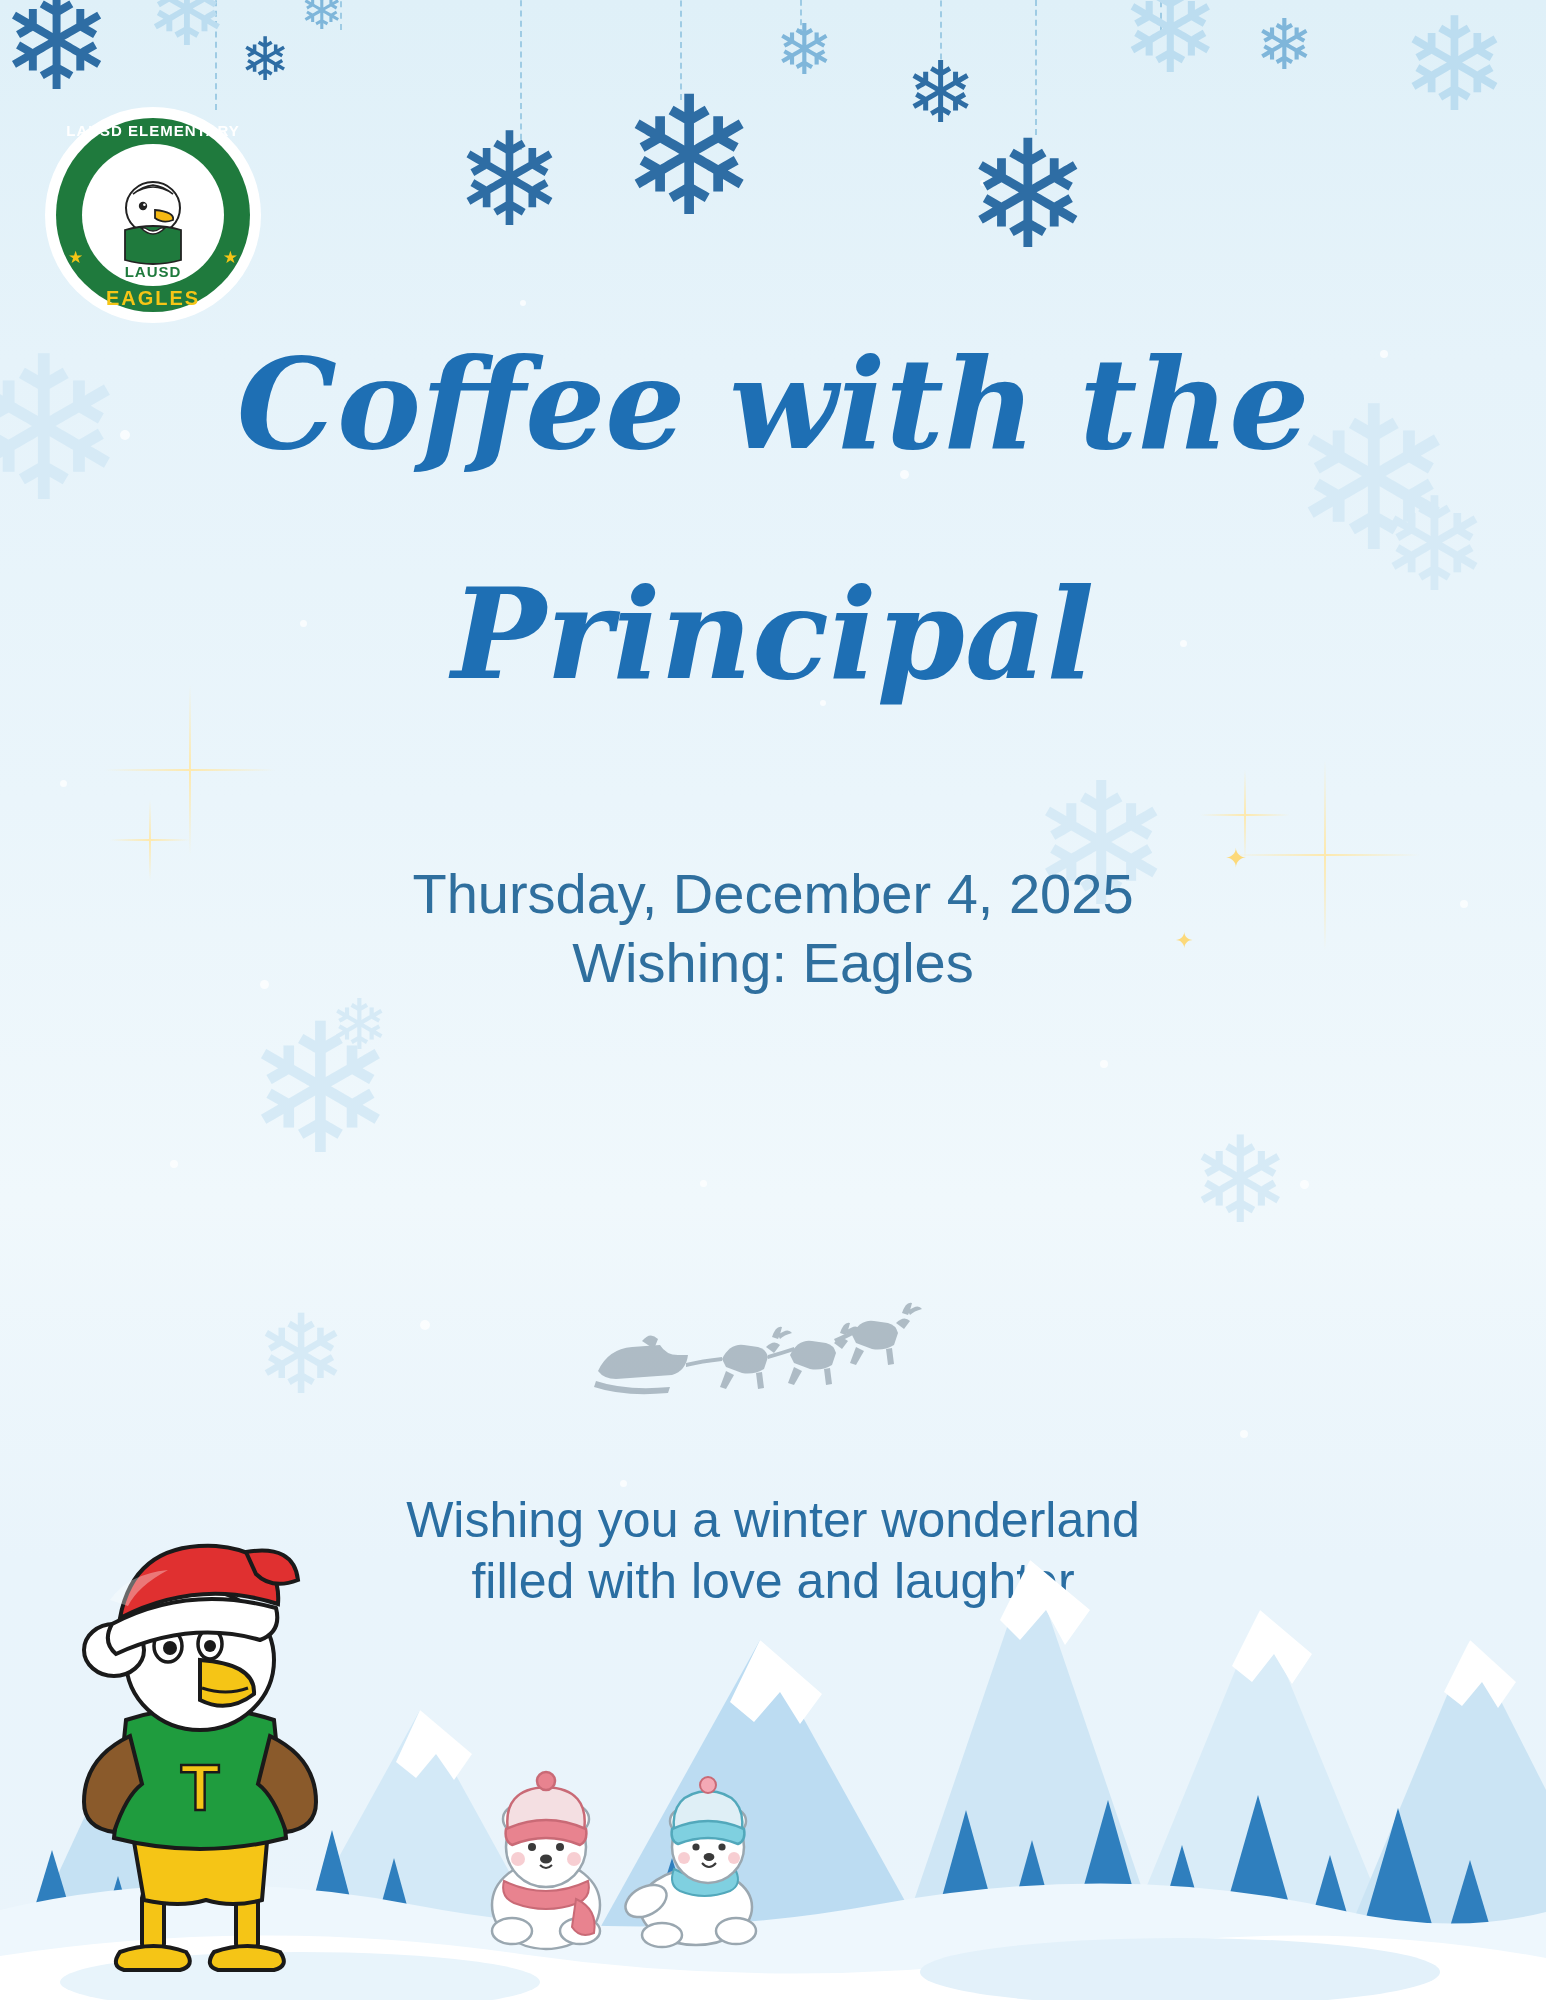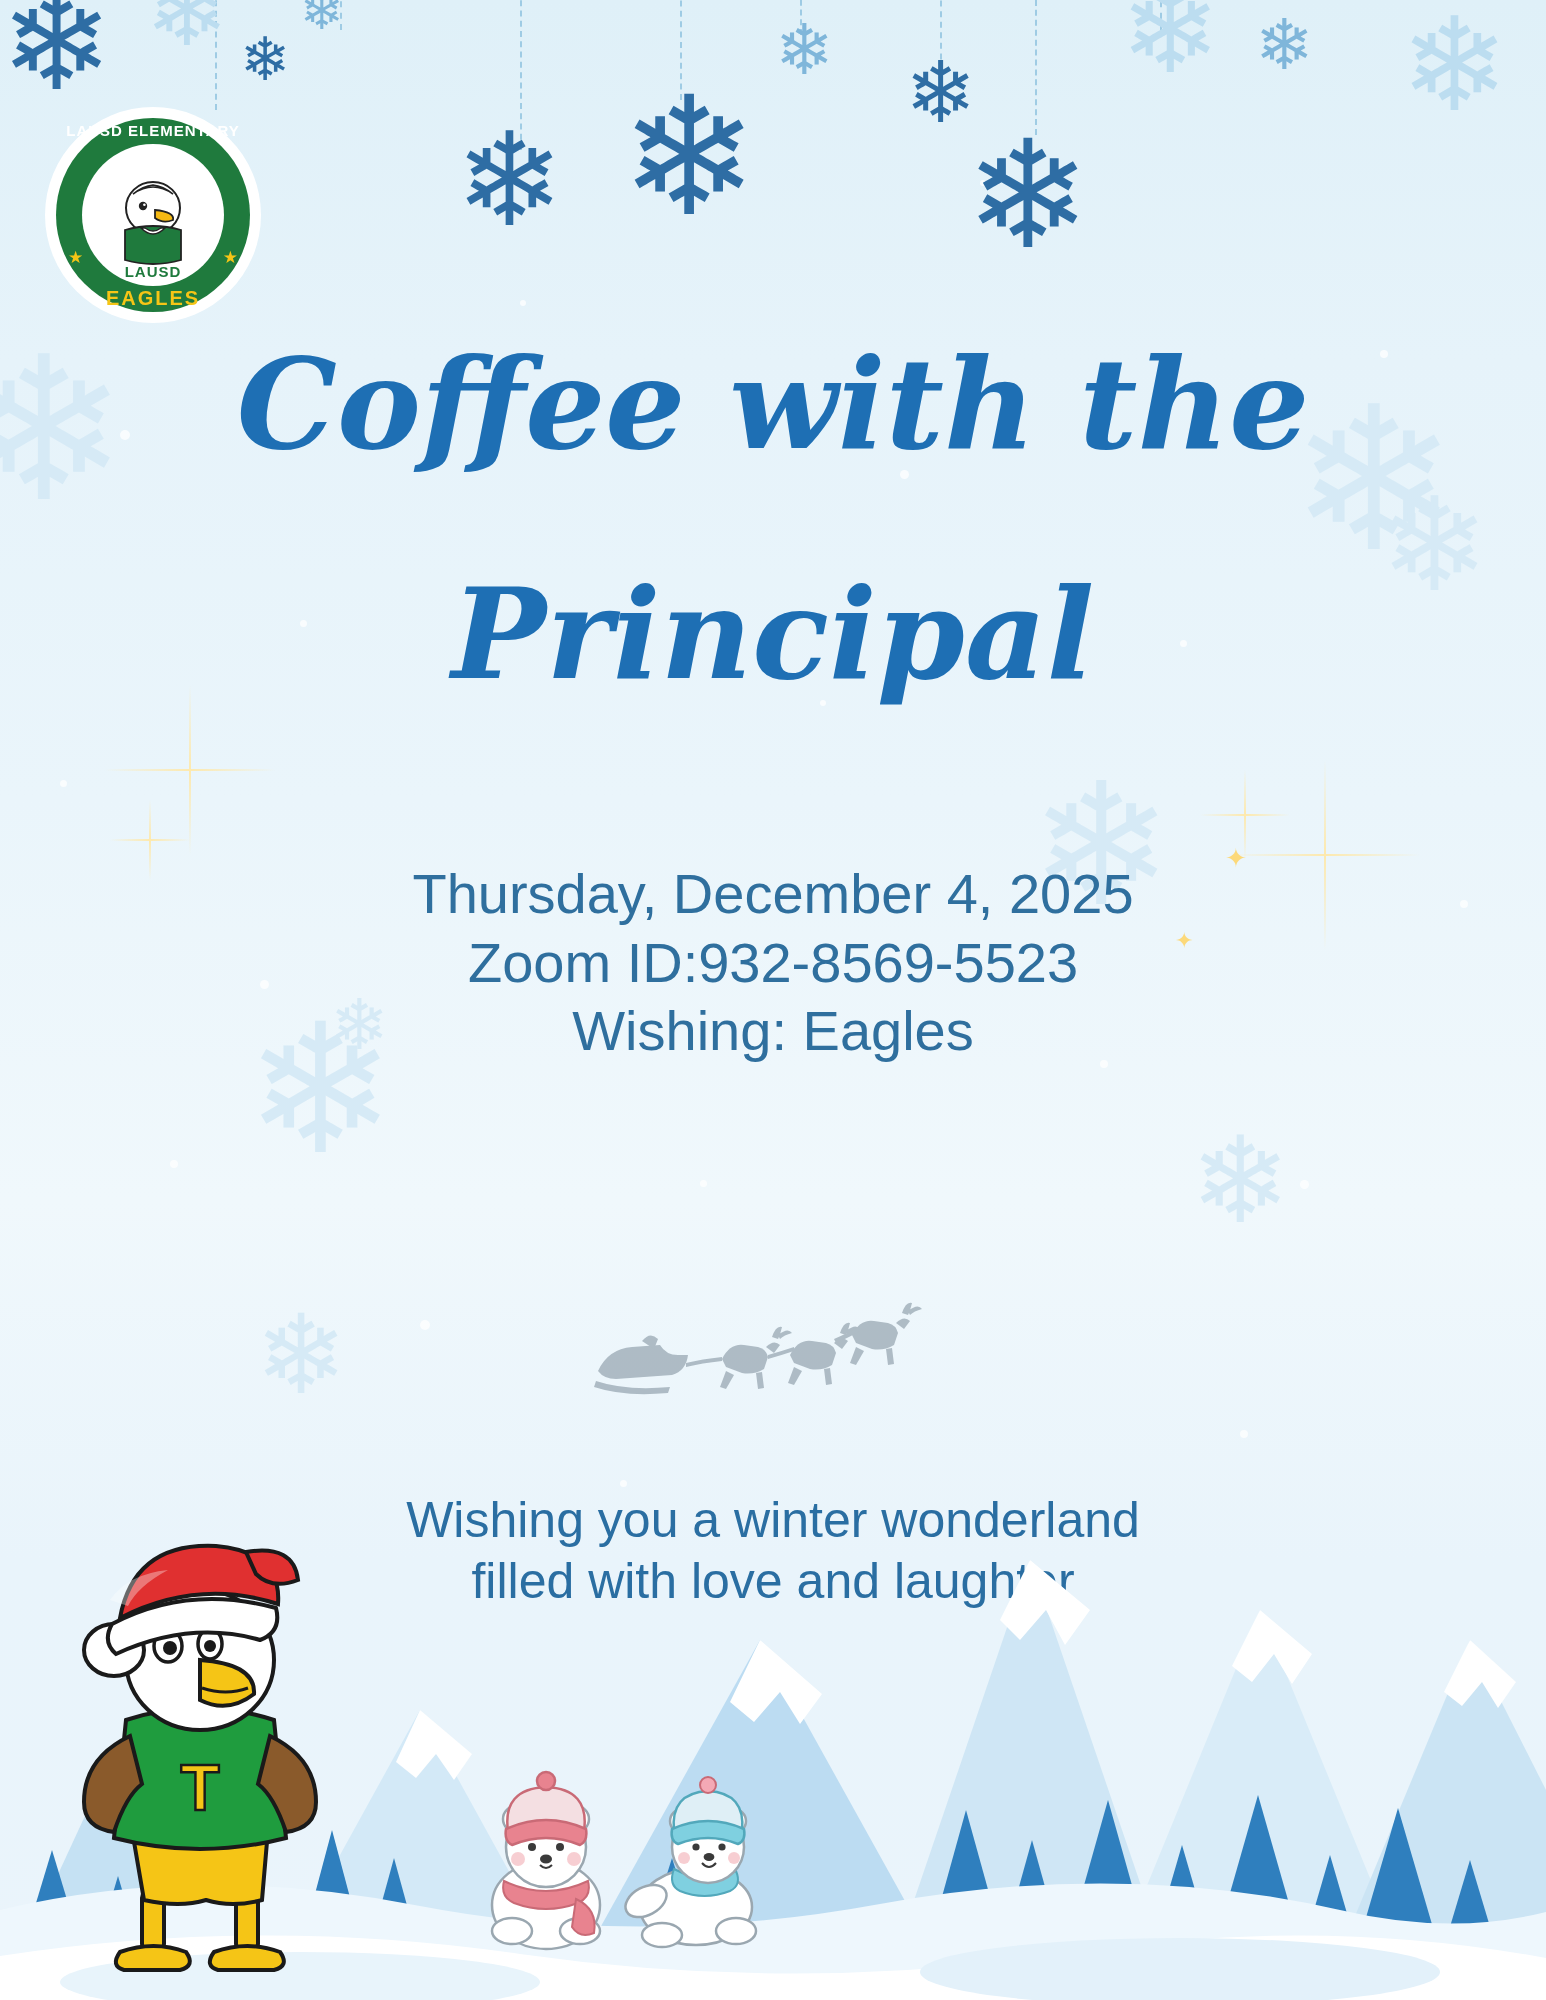--- a/index.html
+++ b/index.html
@@ -303,21 +303,20 @@
     <div class="star l">★</div>
     <div class="star r">★</div>
     <div class="arc-bottom">EAGLES</div>
   </div>
 
   <div class="title title-2">Principal</div>
   <div class="title title-1">Coffee with the</div>
 
   <div class="details">
     <div>Thursday, December 4, 2025</div>
-    <div>Zoom ID:932-8569-5523</div>
     <div>Wishing: Eagles</div>
   </div>
 
   <svg class="sleigh" viewBox="0 0 360 130">
     <g fill="#7b8c99">
       <path d="M8 86 q10 -22 34 -24 l28 -2 q6 10 18 10 l10 0 q-2 16 -16 20 l-56 4 q-12 0 -18 -8 z"></path>
       <path d="M6 96 q30 10 74 6 l-2 6 q-44 4 -74 -6 z"></path>
       <path d="M52 56 q8 -10 16 -2 l-4 10 z"></path>
       <g>
         <path d="M132 74 q8 -16 22 -14 l14 2 q8 2 10 10 l-4 12 q-10 6 -22 4 l-16 -6 z"></path>

